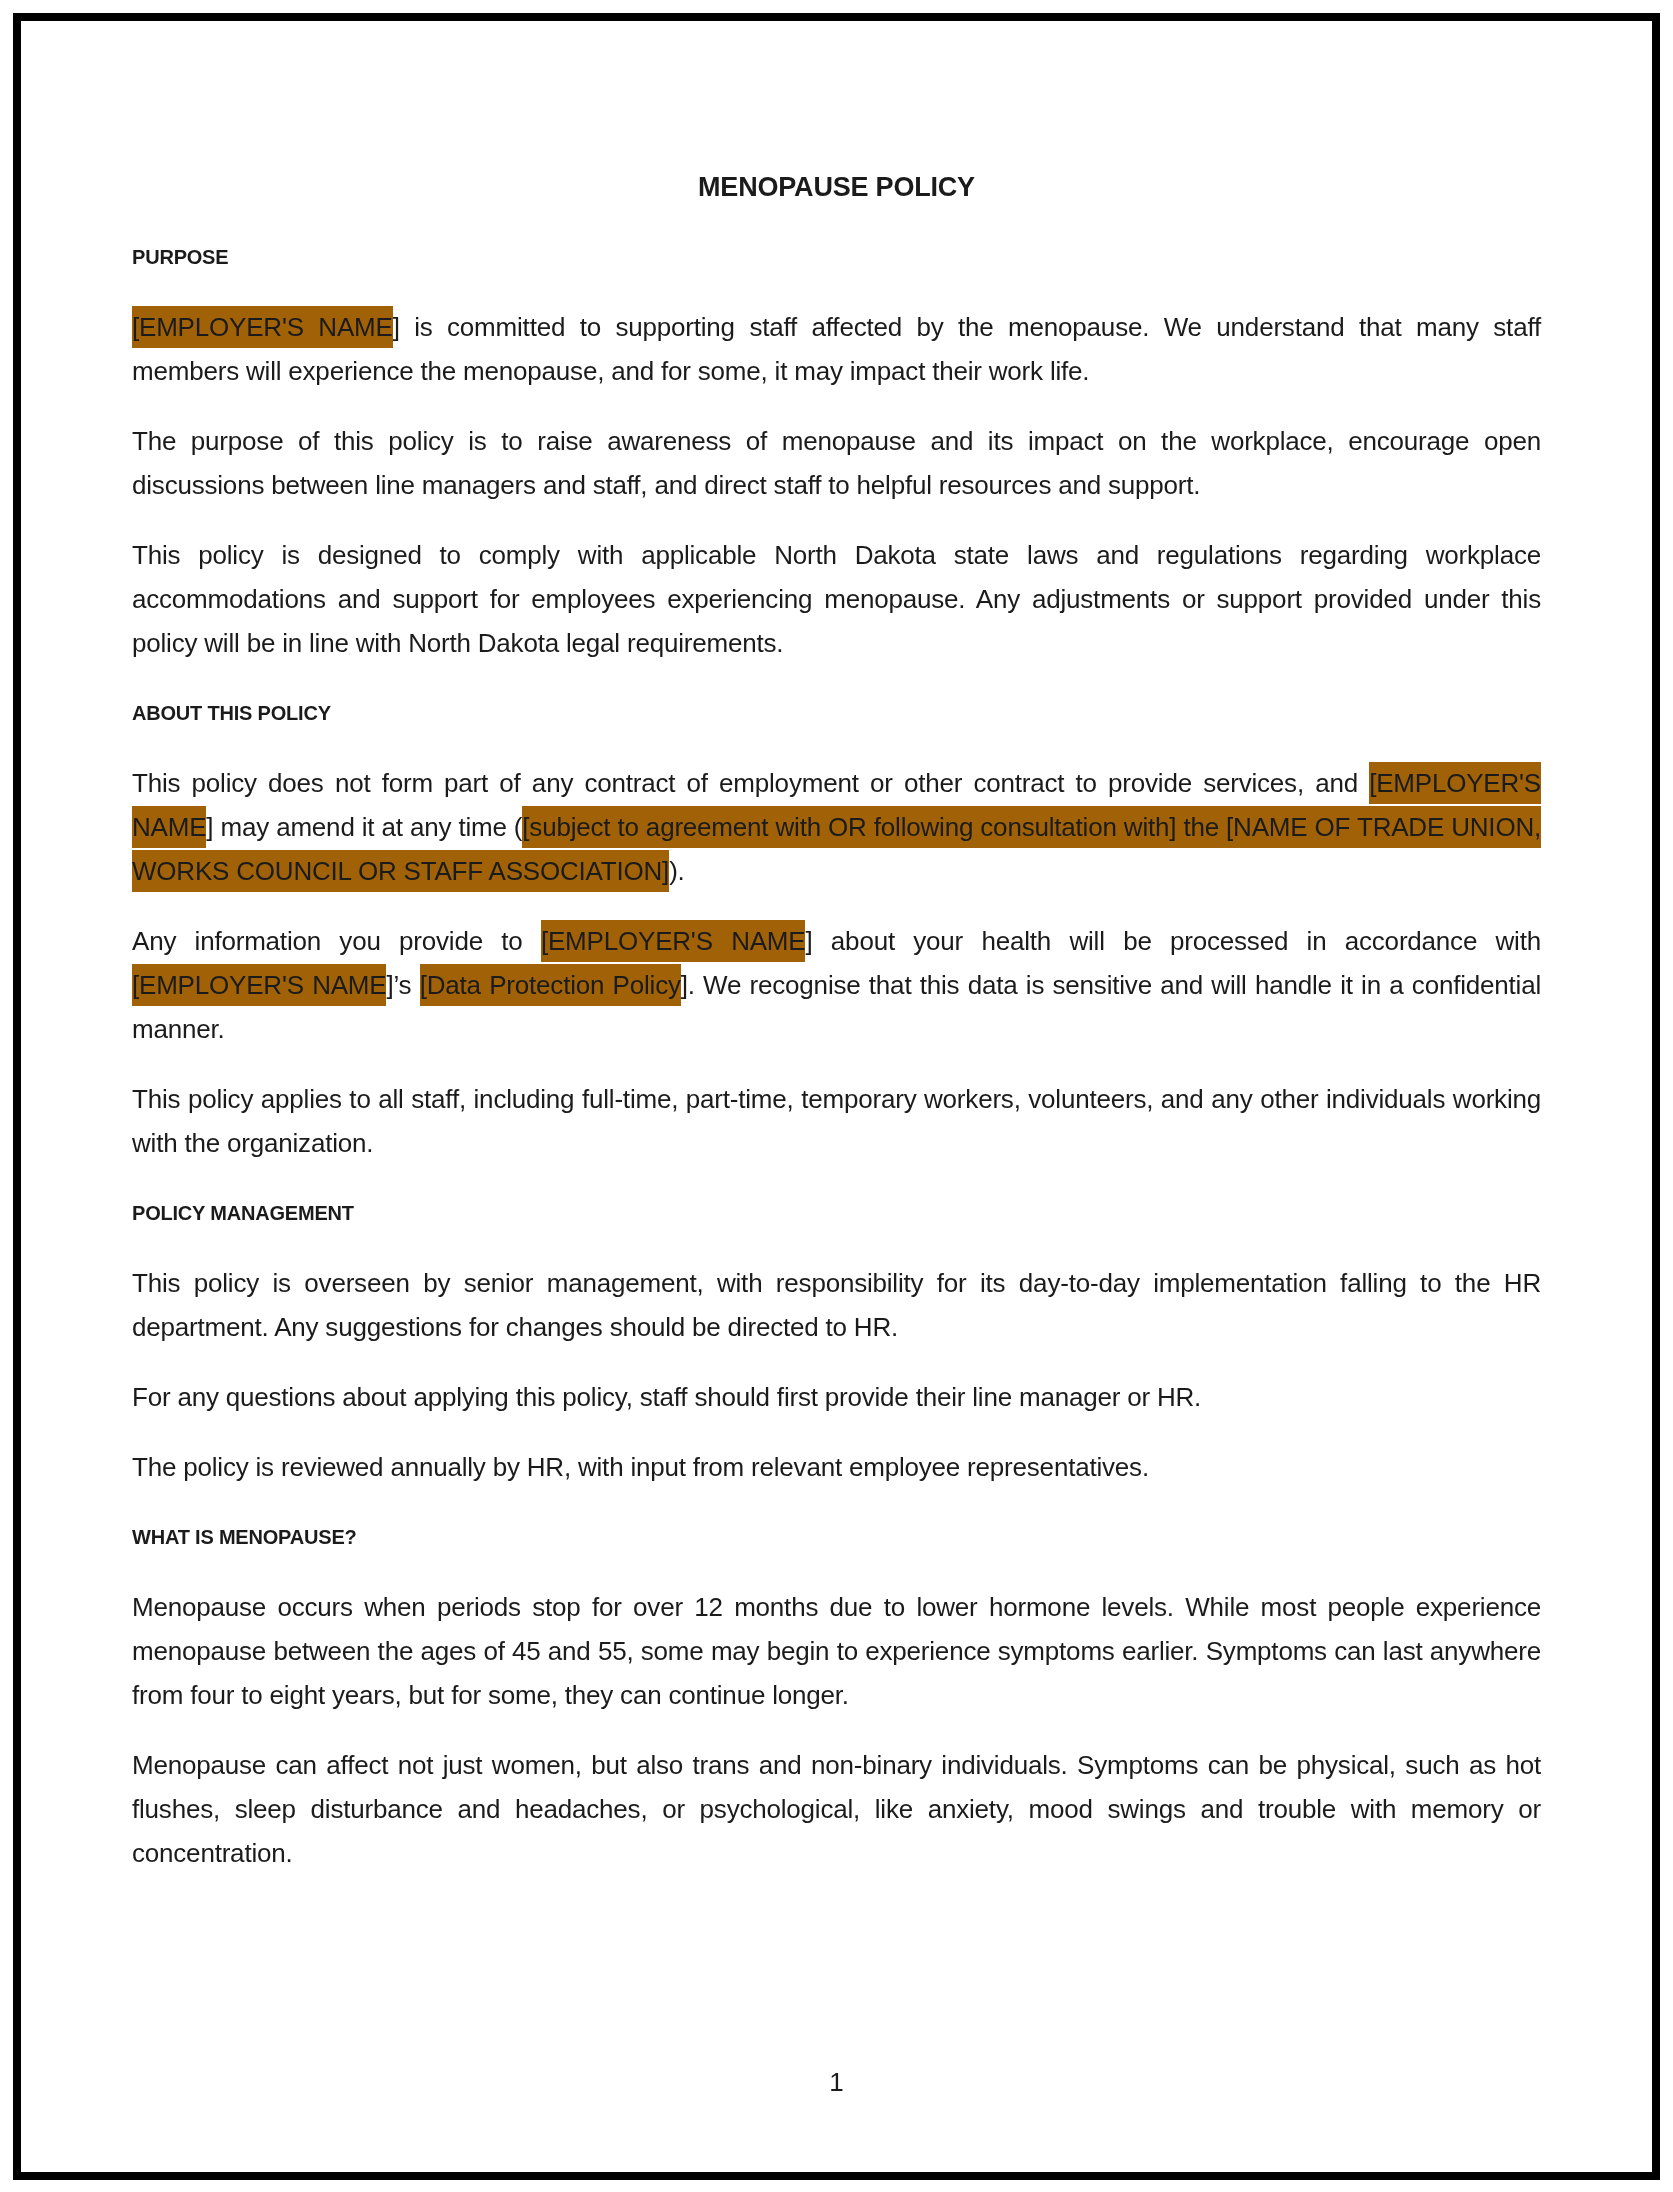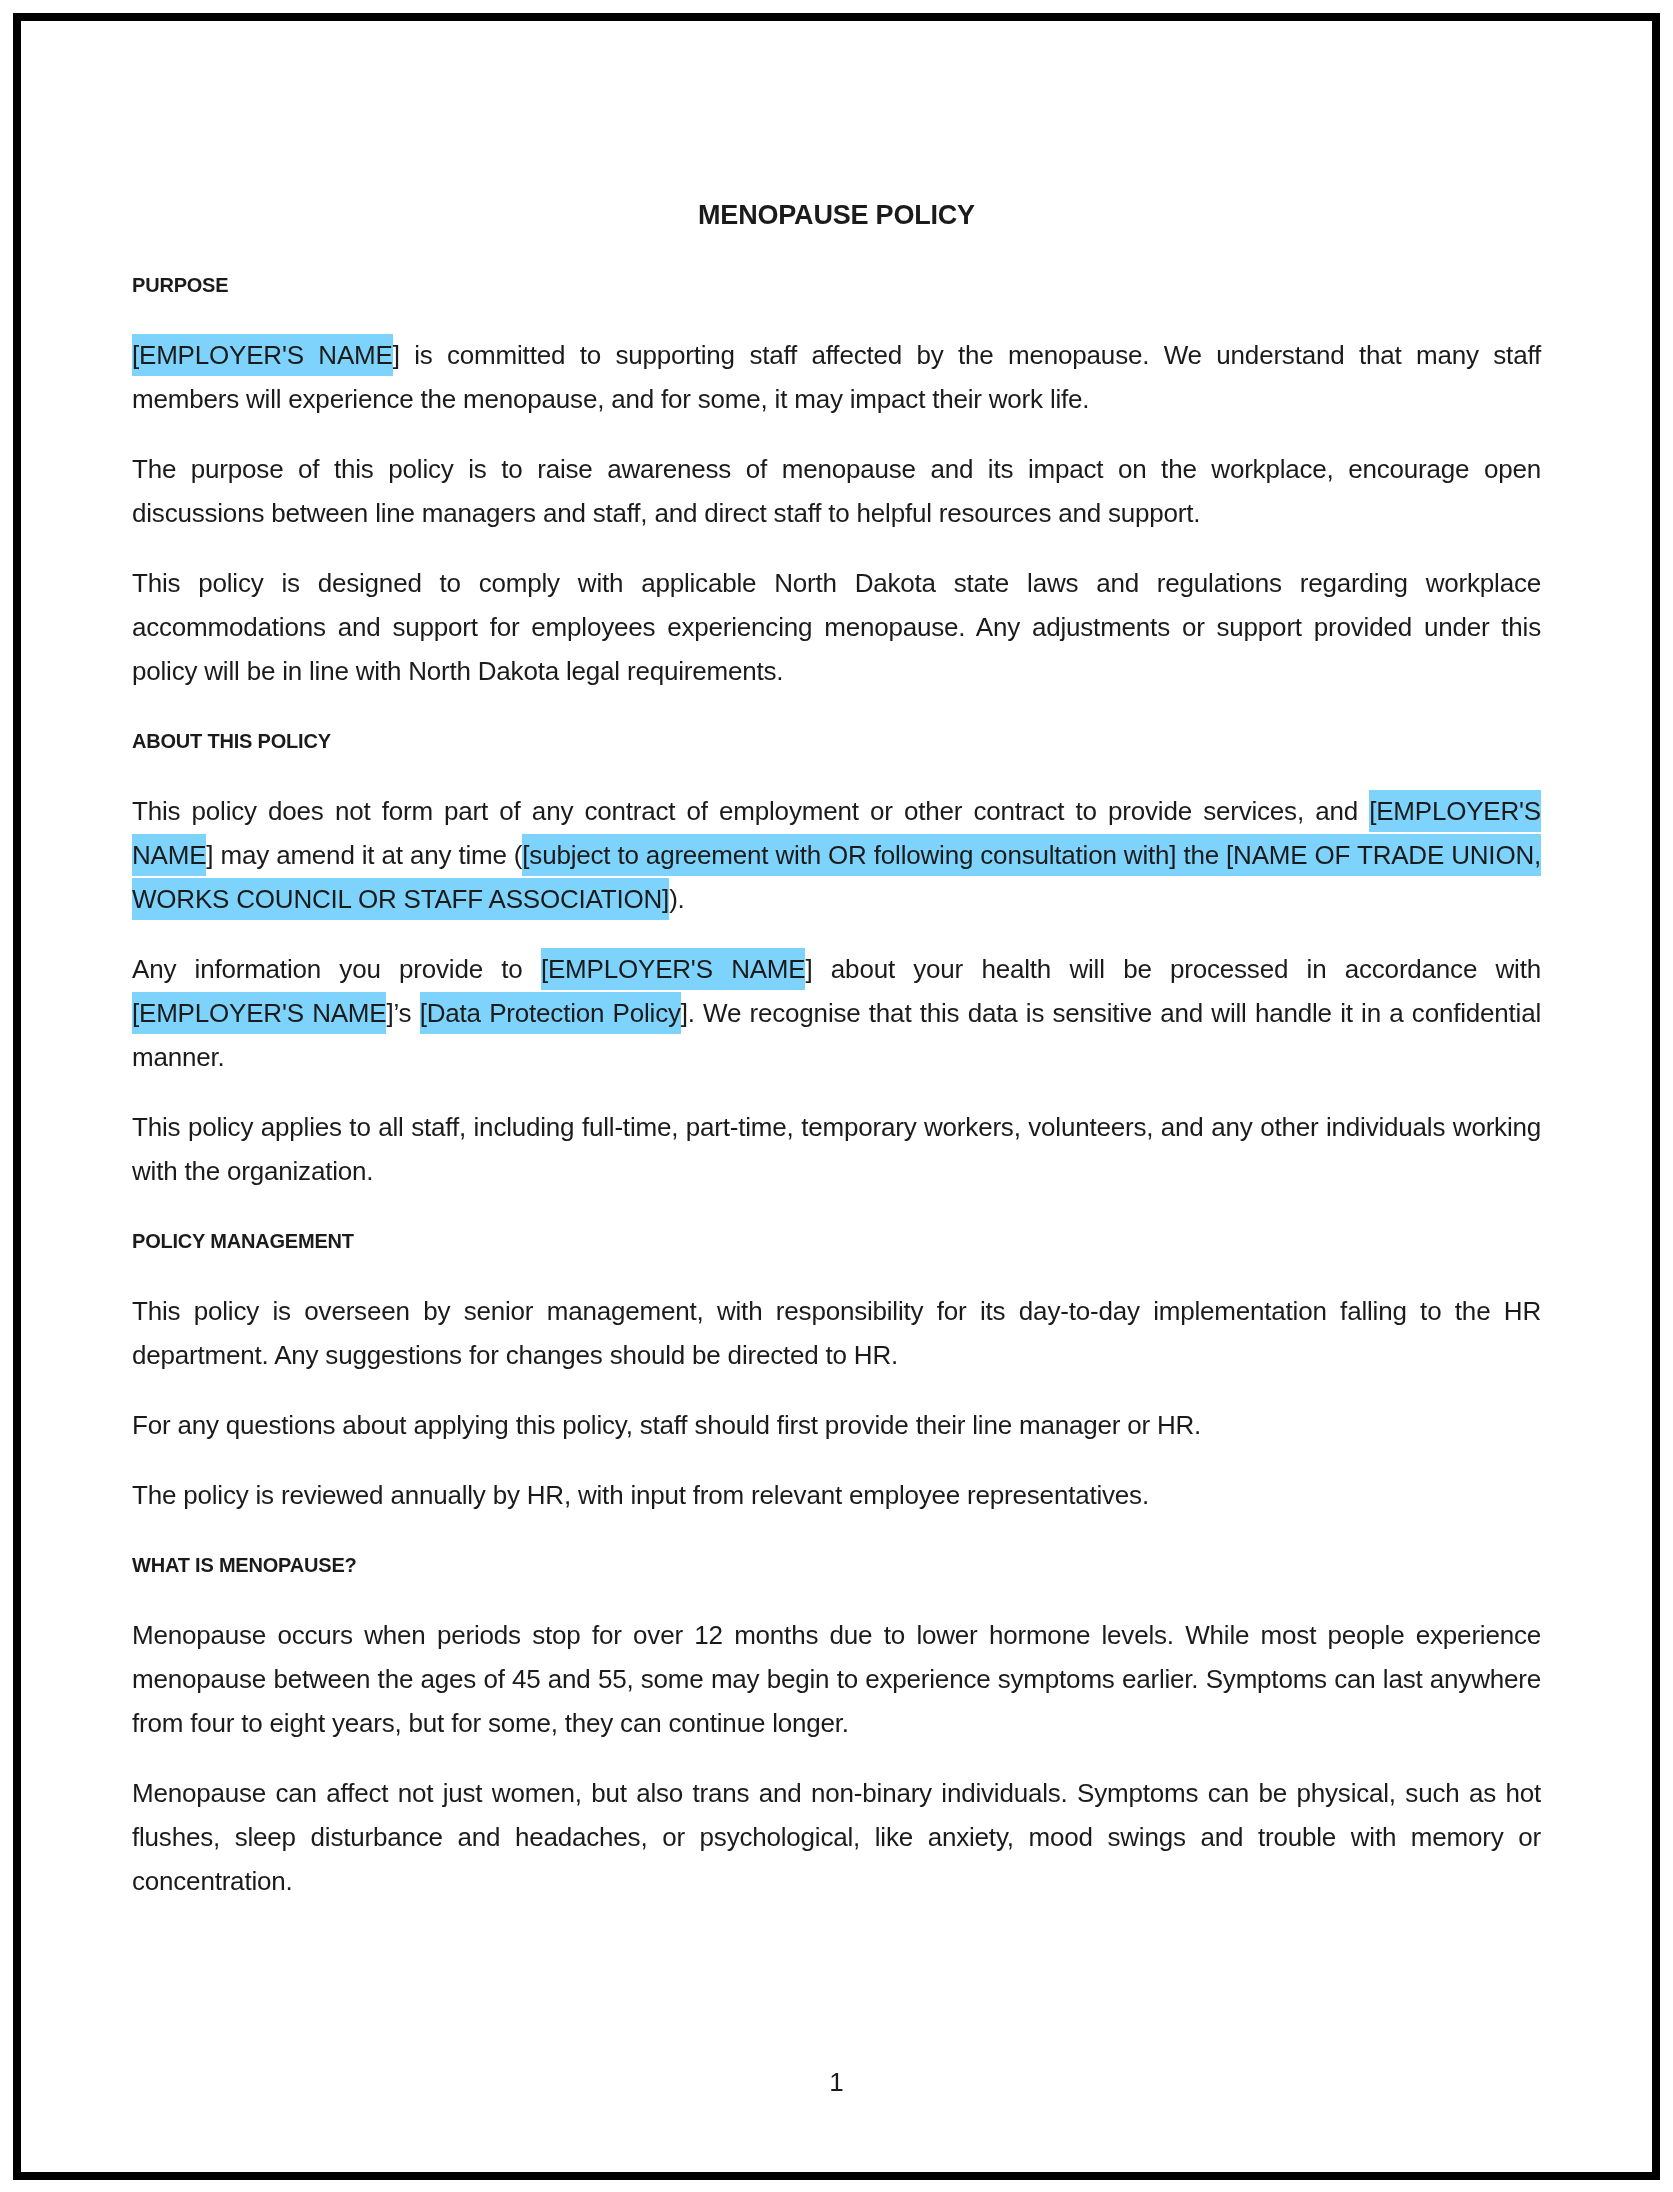--- a/index.html
+++ b/index.html
@@ -24,21 +24,20 @@
     inset: 13px;
     border: 8px solid #000000;
     pointer-events: none;
   }
   .content {
     position: absolute;
     top: 0;
     left: 132px;
     right: 132px;
     padding-top: 165px;
-    margin-top: 28px;
   }
   h1.title {
     font-size: 27px;
     line-height: 44px;
     font-weight: bold;
     text-align: center;
     margin: 0 0 26px 0;
     letter-spacing: -0.2px;
   }
   h2.heading {
@@ -49,21 +48,21 @@
     letter-spacing: -0.2px;
   }
   p.para {
     font-size: 26px;
     line-height: 44px;
     margin: 0 0 26px 0;
     text-align: justify;
     letter-spacing: -0.2px;
   }
   .hl {
-    background: #7dd3fc;
+    background: #a16207;
     padding: 6.1px 0;
     -webkit-box-decoration-break: clone;
     box-decoration-break: clone;
   }
   .footer {
     position: absolute;
     bottom: 95px;
     left: 0;
     right: 0;
     text-align: center;

